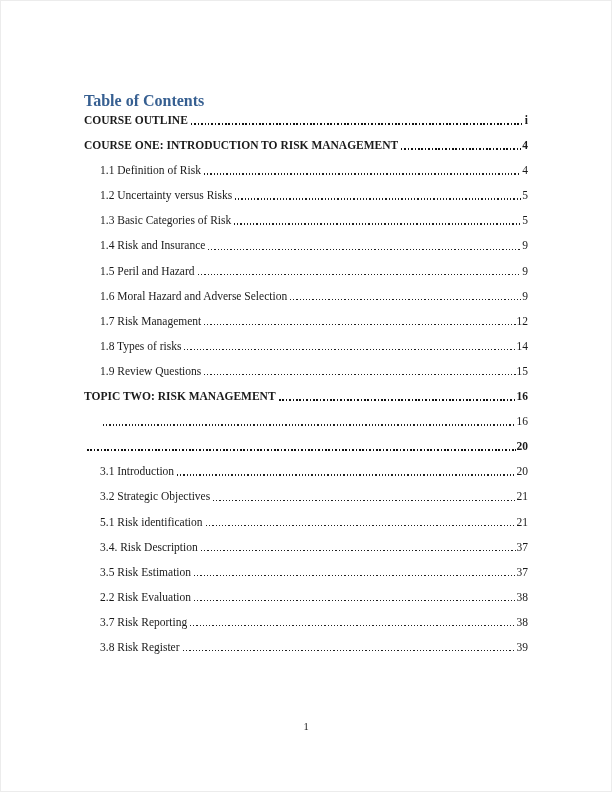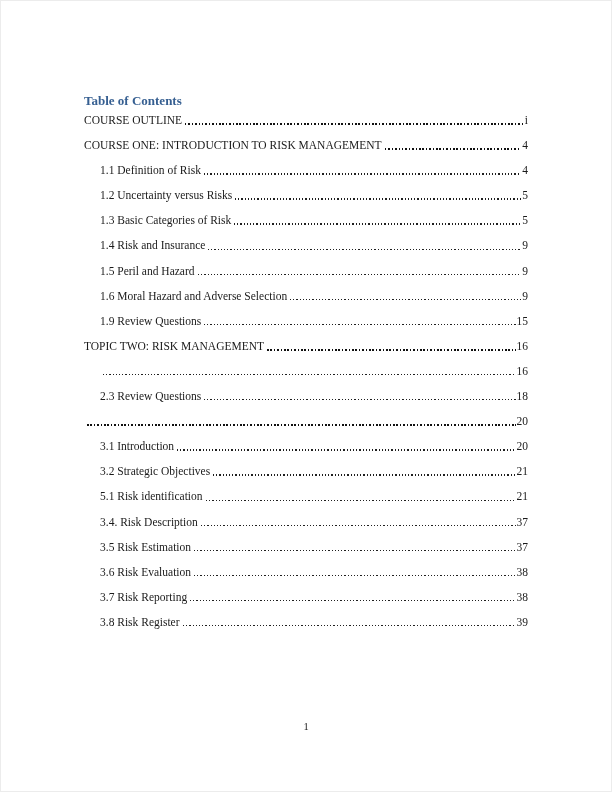--- a/index.html
+++ b/index.html
@@ -21,39 +21,39 @@
 
   .content {
     position: absolute;
     left: 84px;
     top: 92px;
     width: 444px;
   }
 
   .toc-heading {
     font-family: "Liberation Serif", "DejaVu Serif", serif;
-    font-size: 13px;
+    font-size: 16px;
     line-height: 17px;
     font-weight: bold;
     margin-bottom: 5px;
   }
 
   .toc-list { width: 100%; }
 
   .toc-row {
     display: flex;
     align-items: baseline;
     margin-bottom: 12.1px;
     font-size: 11.5px;
     line-height: 13px;
     color: #1a1a1a;
     cursor: pointer;
   }
 
-  .toc-row.bold { font-weight: normal; }
+  .toc-row.bold { font-weight: bold; }
   .toc-row.indent { padding-left: 16px; }
 
   .toc-label { white-space: nowrap; }
 
   .toc-dots {
     flex: 1 1 auto;
     align-self: flex-end;
     height: 1.3px;
     margin: 0 1px 2.6px 3px;
     background: repeating-linear-gradient(
@@ -134,45 +134,50 @@
     <span class="toc-dots"></span>
     <span class="toc-page">9</span>
   </div>
 
   <div class="toc-row indent">
     <span class="toc-label">1.6 Moral Hazard and Adverse Selection</span>
     <span class="toc-dots"></span>
     <span class="toc-page">9</span>
   </div>
 
-
+  <div class="toc-row indent">
+    <span class="toc-label">1.7 Risk Management</span>
+    <span class="toc-dots"></span>
+    <span class="toc-page">12</span>
+  </div>
+
+  <div class="toc-row indent">
+    <span class="toc-label">1.8 Types of risks</span>
+    <span class="toc-dots"></span>
+    <span class="toc-page">14</span>
+  </div>
 
   <div class="toc-row indent">
     <span class="toc-label">1.9 Review Questions</span>
     <span class="toc-dots"></span>
     <span class="toc-page">15</span>
   </div>
 
   <div class="toc-row bold">
     <span class="toc-label">TOPIC TWO: RISK MANAGEMENT</span>
     <span class="toc-dots"></span>
     <span class="toc-page">16</span>
   </div>
 
   <div class="toc-row indent">
     <span class="toc-dots"></span>
     <span class="toc-page">16</span>
   </div>
 
 
-  <div class="toc-row indent">
-    <span class="toc-label">2.3 Review Questions</span>
-    <span class="toc-dots"></span>
-    <span class="toc-page">18</span>
-  </div>
 
   <div class="toc-row bold">
     <span class="toc-dots"></span>
     <span class="toc-page">20</span>
   </div>
 
   <div class="toc-row indent">
     <span class="toc-label">3.1 Introduction</span>
     <span class="toc-dots"></span>
     <span class="toc-page">20</span>
@@ -196,21 +201,21 @@
     <span class="toc-page">37</span>
   </div>
 
   <div class="toc-row indent">
     <span class="toc-label">3.5 Risk Estimation</span>
     <span class="toc-dots"></span>
     <span class="toc-page">37</span>
   </div>
 
   <div class="toc-row indent">
-    <span class="toc-label">3.6 Risk Evaluation</span>
+    <span class="toc-label">2.2 Risk Evaluation</span>
     <span class="toc-dots"></span>
     <span class="toc-page">38</span>
   </div>
 
   <div class="toc-row indent">
     <span class="toc-label">3.7 Risk Reporting</span>
     <span class="toc-dots"></span>
     <span class="toc-page">38</span>
   </div>
 

